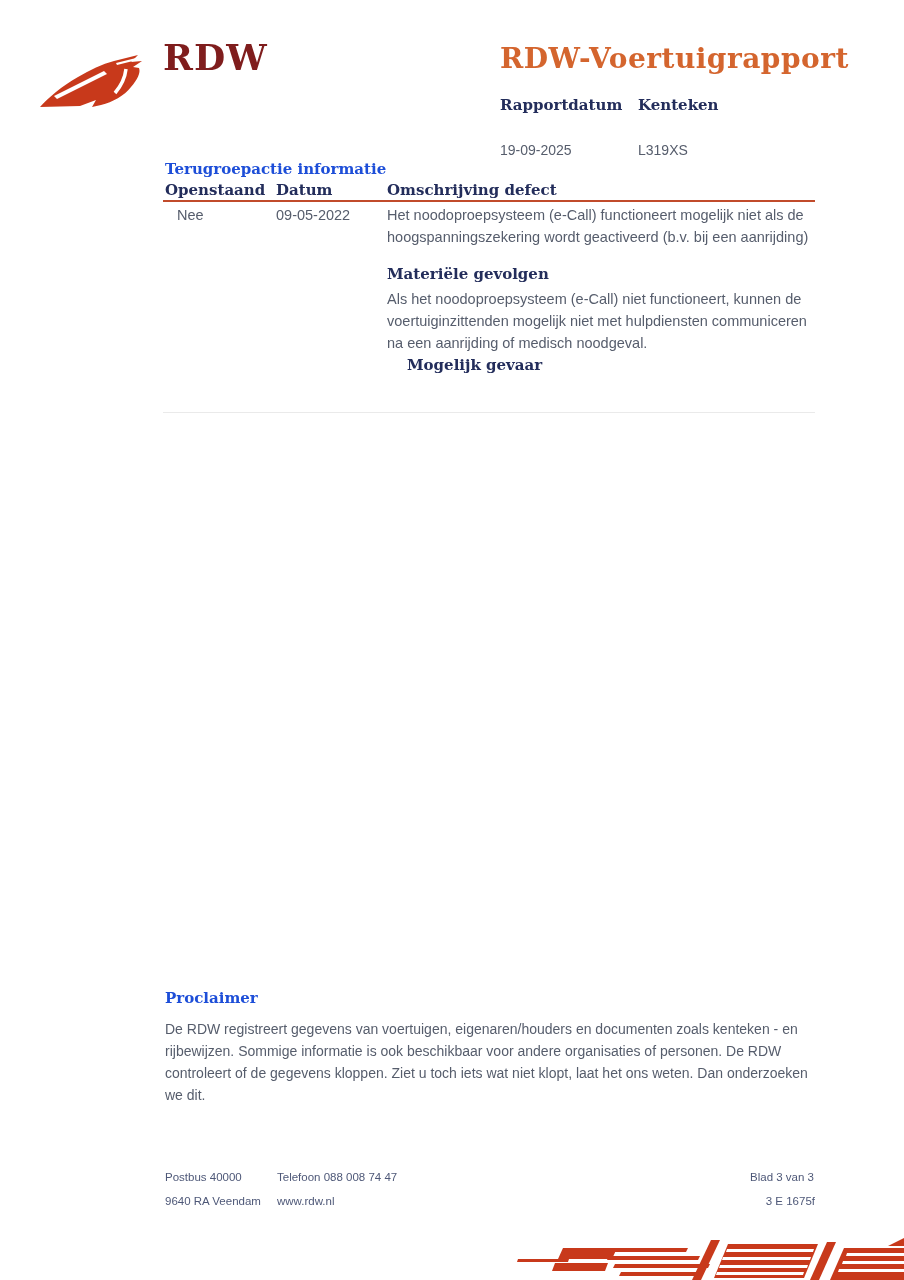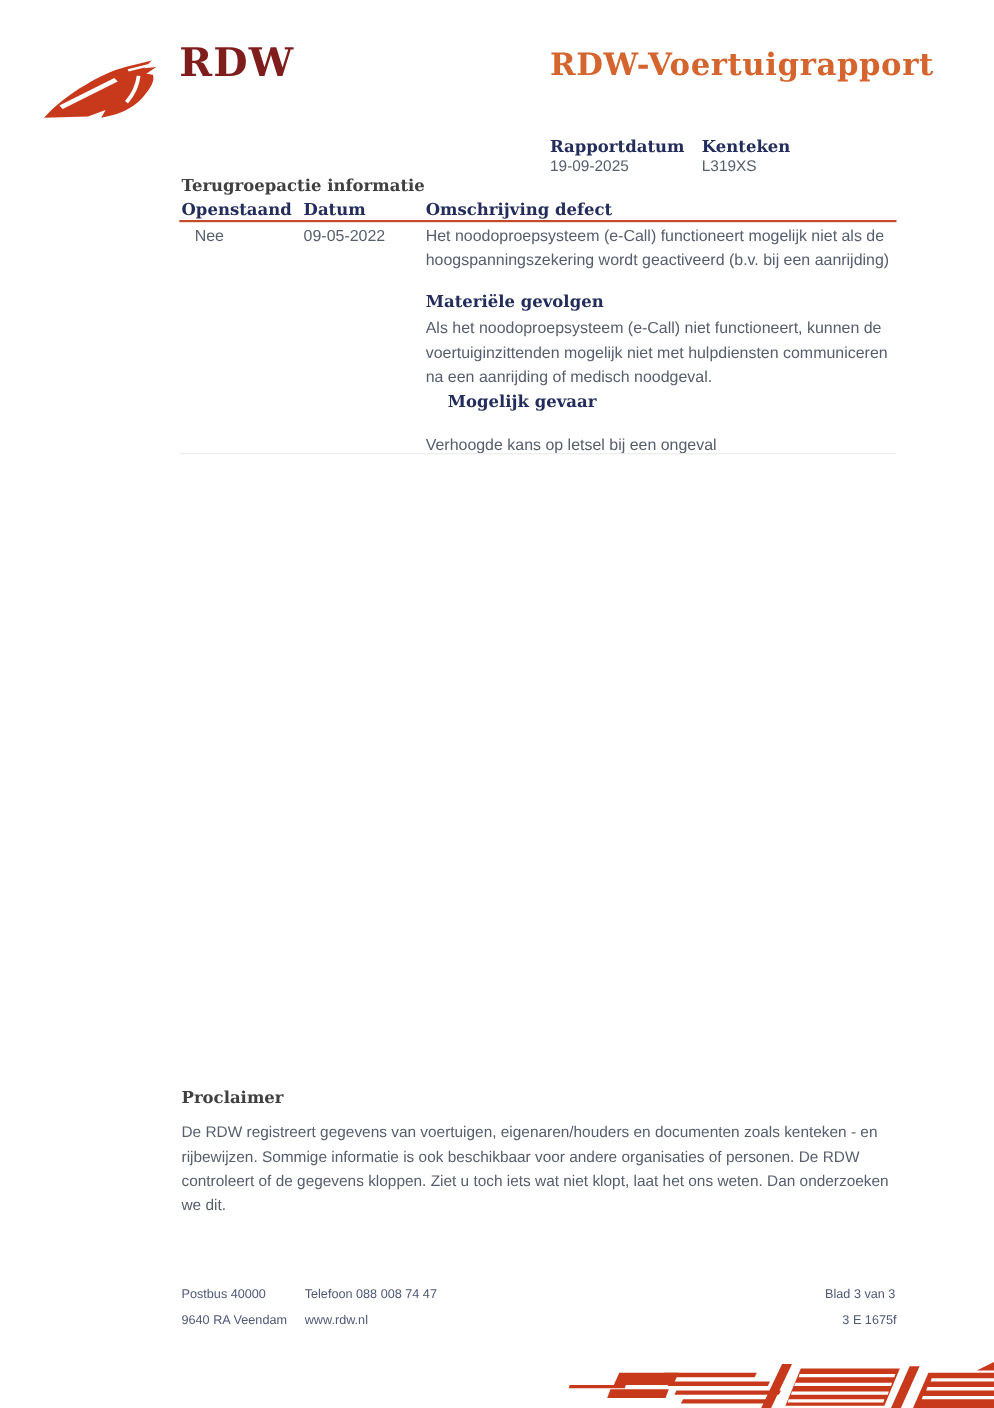--- a/index.html
+++ b/index.html
@@ -30,31 +30,31 @@
   }
   .doc-title {
     left: 500px; top: 42px;
     font-family: "DejaVu Serif", serif;
     font-weight: bold;
     font-size: 28px;
     color: #D4652E;
     letter-spacing: 0.5px;
     white-space: nowrap;
   }
-  .meta-label { font-size: 15px; margin-top: 28px; }
+  .meta-label { font-size: 15px; }
   .meta-value {
     font-size: 14px;
     color: #565D6C;
     margin-top: 24px;
   }
   .section-heading {
     font-family: "DejaVu Serif", serif;
     font-weight: bold;
     font-size: 15px;
-    color: #404040;
+    color: #1d4ed8;
     white-space: nowrap;
   }
   .col-header { font-size: 15px; white-space: nowrap; }
   .body-text {
     font-size: 14.5px;
     line-height: 22px;
     color: #565D6C;
   }
   .sub-heading {
     font-family: "DejaVu Serif", serif;
@@ -107,21 +107,20 @@
   <div class="abs rule-orange" style="left:163px; top:200px; width:652px;"></div>
 
   <div class="abs body-text" style="left:165px; top:204px; width:100px;margin-left:12px;">Nee</div>
   <div class="abs body-text" style="left:276px; top:204px; width:100px;">09-05-2022</div>
   <div class="abs body-text" style="left:387px; top:204px; width:430px;">Het noodoproepsysteem (e-Call) functioneert mogelijk niet als de hoogspanningszekering wordt geactiveerd (b.v. bij een aanrijding)</div>
 
   <div class="abs sub-heading" style="left:387px; top:265px;">Materiële gevolgen</div>
   <div class="abs body-text" style="left:387px; top:288px; width:432px;">Als het noodoproepsysteem (e-Call) niet functioneert, kunnen de voertuiginzittenden mogelijk niet met hulpdiensten communiceren na een aanrijding of medisch noodgeval.</div>
 
   <div class="abs sub-heading" style="left:387px; top:356px;margin-left:20px;">Mogelijk gevaar</div>
-  <div class="abs body-text" style="left:387px; top:394px; width:432px;">Verhoogde kans op letsel bij een ongeval</div>
 
   <div class="abs rule-light" style="left:163px; top:412px; width:652px;"></div>
 
   <div class="abs section-heading" style="left:165px; top:989px;">Proclaimer</div>
   <div class="abs body-text" style="left:165px; top:1018px; width:648px; font-size:14px;">De RDW registreert gegevens van voertuigen, eigenaren/houders en documenten zoals kenteken - en rijbewijzen. Sommige informatie is ook beschikbaar voor andere organisaties of personen. De RDW controleert of de gegevens kloppen. Ziet u toch iets wat niet klopt, laat het ons weten. Dan onderzoeken we dit.</div>
 
   <div class="abs footer-text" style="left:165px; top:1171px;">Postbus 40000</div>
   <div class="abs footer-text" style="left:165px; top:1195px;">9640 RA Veendam</div>
   <div class="abs footer-text" style="left:277px; top:1171px;">Telefoon 088 008 74 47</div>
   <div class="abs footer-text" style="left:277px; top:1195px;">www.rdw.nl</div>

